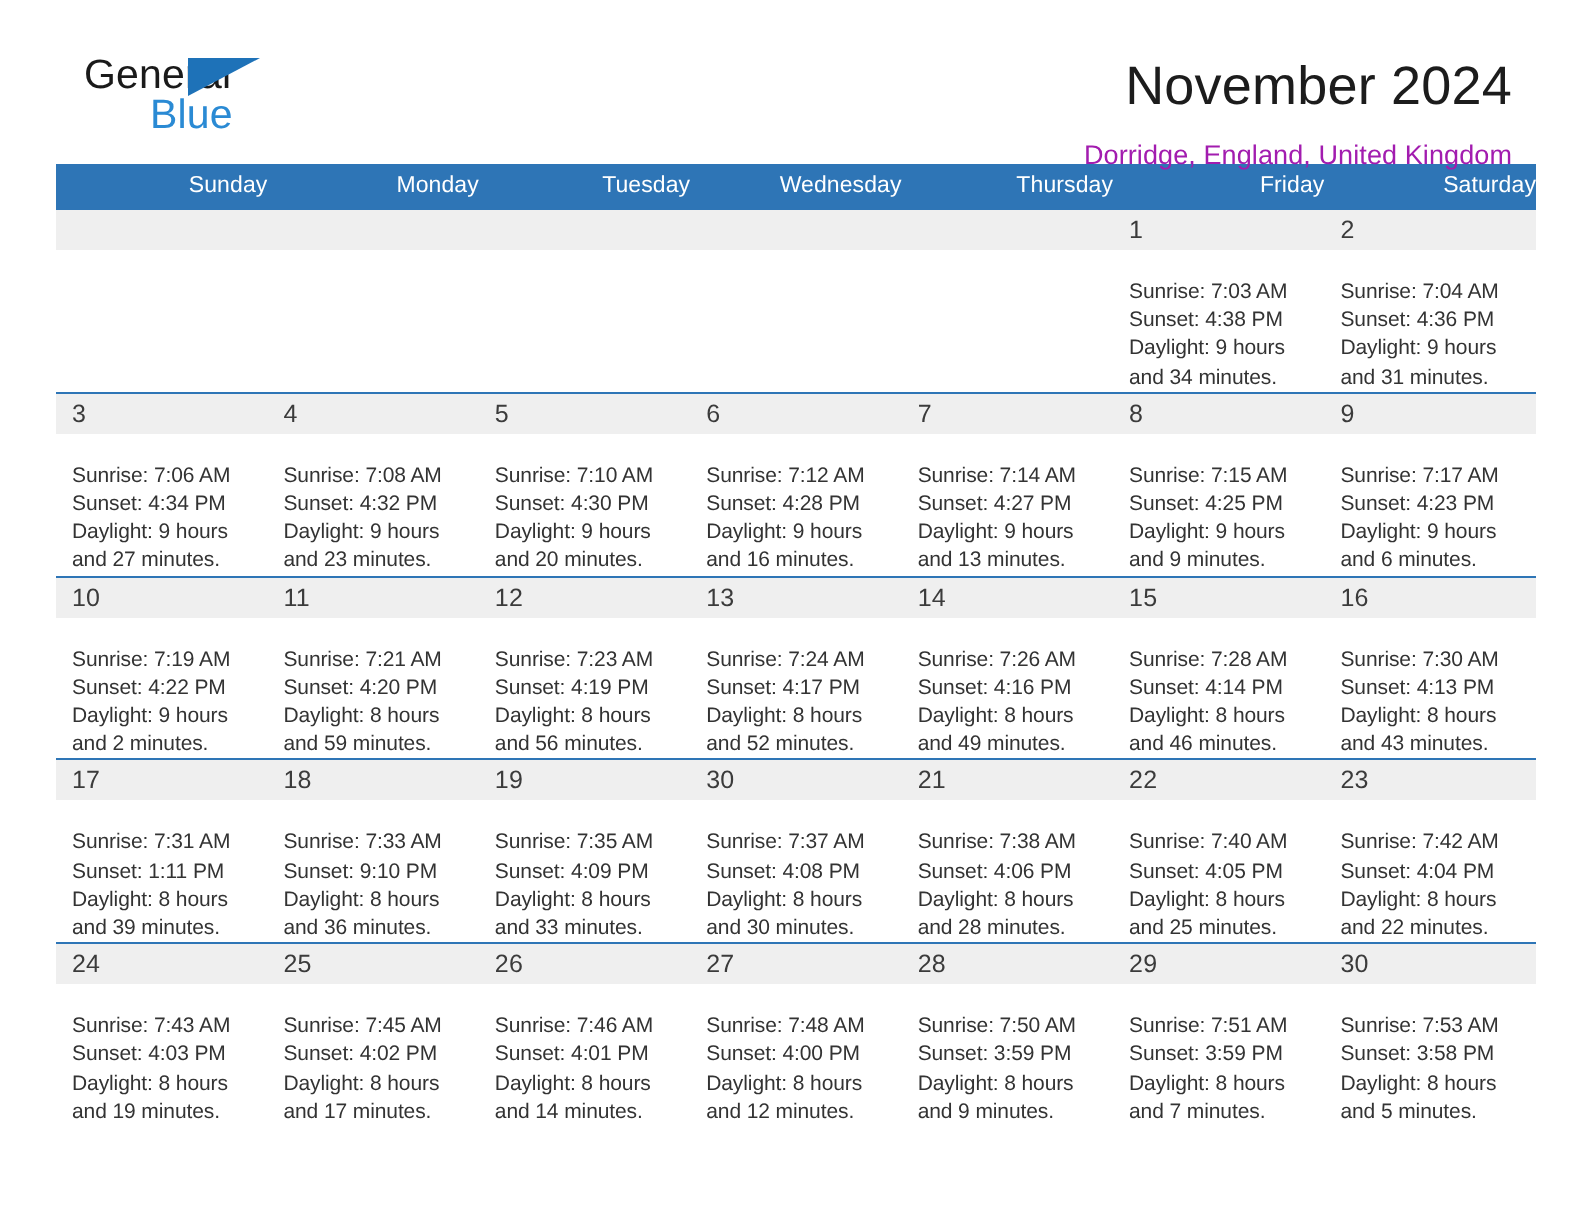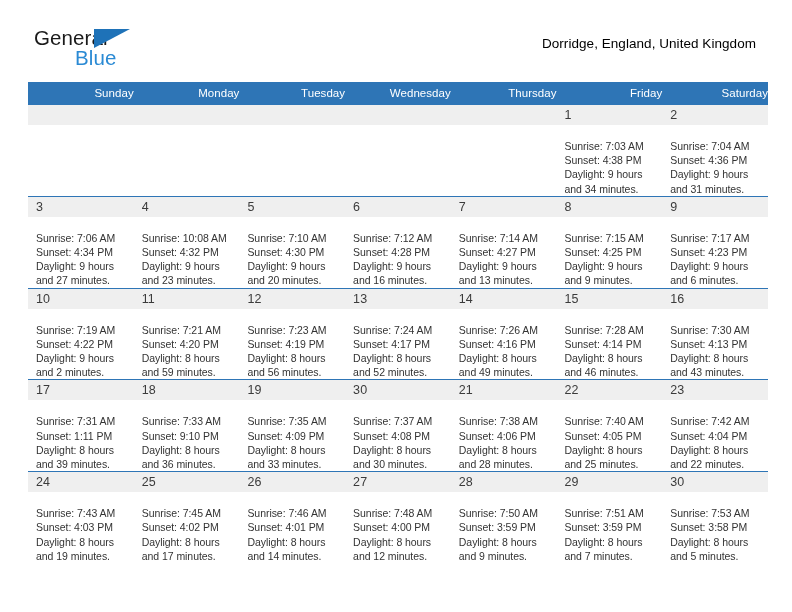--- a/index.html
+++ b/index.html
@@ -27,21 +27,21 @@
     height: 72px;
   }
   .logo {
     position: relative;
     width: 112px;
     height: 46px;
     user-select: none;
   }
   .logo-general {
     position: absolute;
-    left: 4px;
+    left: 12px;
     top: 0;
     font-size: 20.5px;
     letter-spacing: .1px;
     color: #1a1a1a;
     font-family: "Liberation Sans", sans-serif;
   }
   .logo-tri {
     position: absolute;
     left: 64px;
     top: 3px;
@@ -67,21 +67,21 @@
   .cal-title {
     font-size: 27px;
     font-weight: 400;
     color: #1c1c1c;
     line-height: 34px;
     letter-spacing: .1px;
   }
   .cal-subtitle {
     font-size: 13.5px;
     font-weight: 400;
-    color: #000000;
+    color: #a21caf;
     line-height: 20px;
     margin-top: 8px;
     letter-spacing: .05px;
   }
 
   
   .cal {
     margin: 10px 24px 0 28px;
     width: 740px;
     border-collapse: collapse;
@@ -132,20 +132,21 @@
 
 <div class="page">
 
   <div class="top">
     <div class="logo">
       <span class="logo-general">General</span>
       <span class="logo-tri"></span>
       <span class="logo-blue">Blue</span>
     </div>
     <div class="titles">
+      <div class="cal-title">November 2024</div>
       <div class="cal-subtitle">Dorridge, England, United Kingdom</div>
     </div>
   </div>
 
   <table class="cal">
     <thead>
       <tr>
         <th>Sunday</th>
         <th>Monday</th>
         <th>Tuesday</th>
@@ -194,21 +195,21 @@
             <span class="daynum">3</span>
             <div class="details">
               <div>Sunrise: 7:06 AM</div>
               <div>Sunset: 4:34 PM</div>
               <div class="dl">Daylight: 9 hours and 27 minutes.</div>
             </div>
           </td>
           <td class="">
             <span class="daynum">4</span>
             <div class="details">
-              <div>Sunrise: 10:08 AM</div>
+              <div>Sunrise: 7:08 AM</div>
               <div>Sunset: 4:32 PM</div>
               <div class="dl">Daylight: 9 hours and 23 minutes.</div>
             </div>
           </td>
           <td class="">
             <span class="daynum">5</span>
             <div class="details">
               <div>Sunrise: 7:10 AM</div>
               <div>Sunset: 4:30 PM</div>
               <div class="dl">Daylight: 9 hours and 20 minutes.</div>

